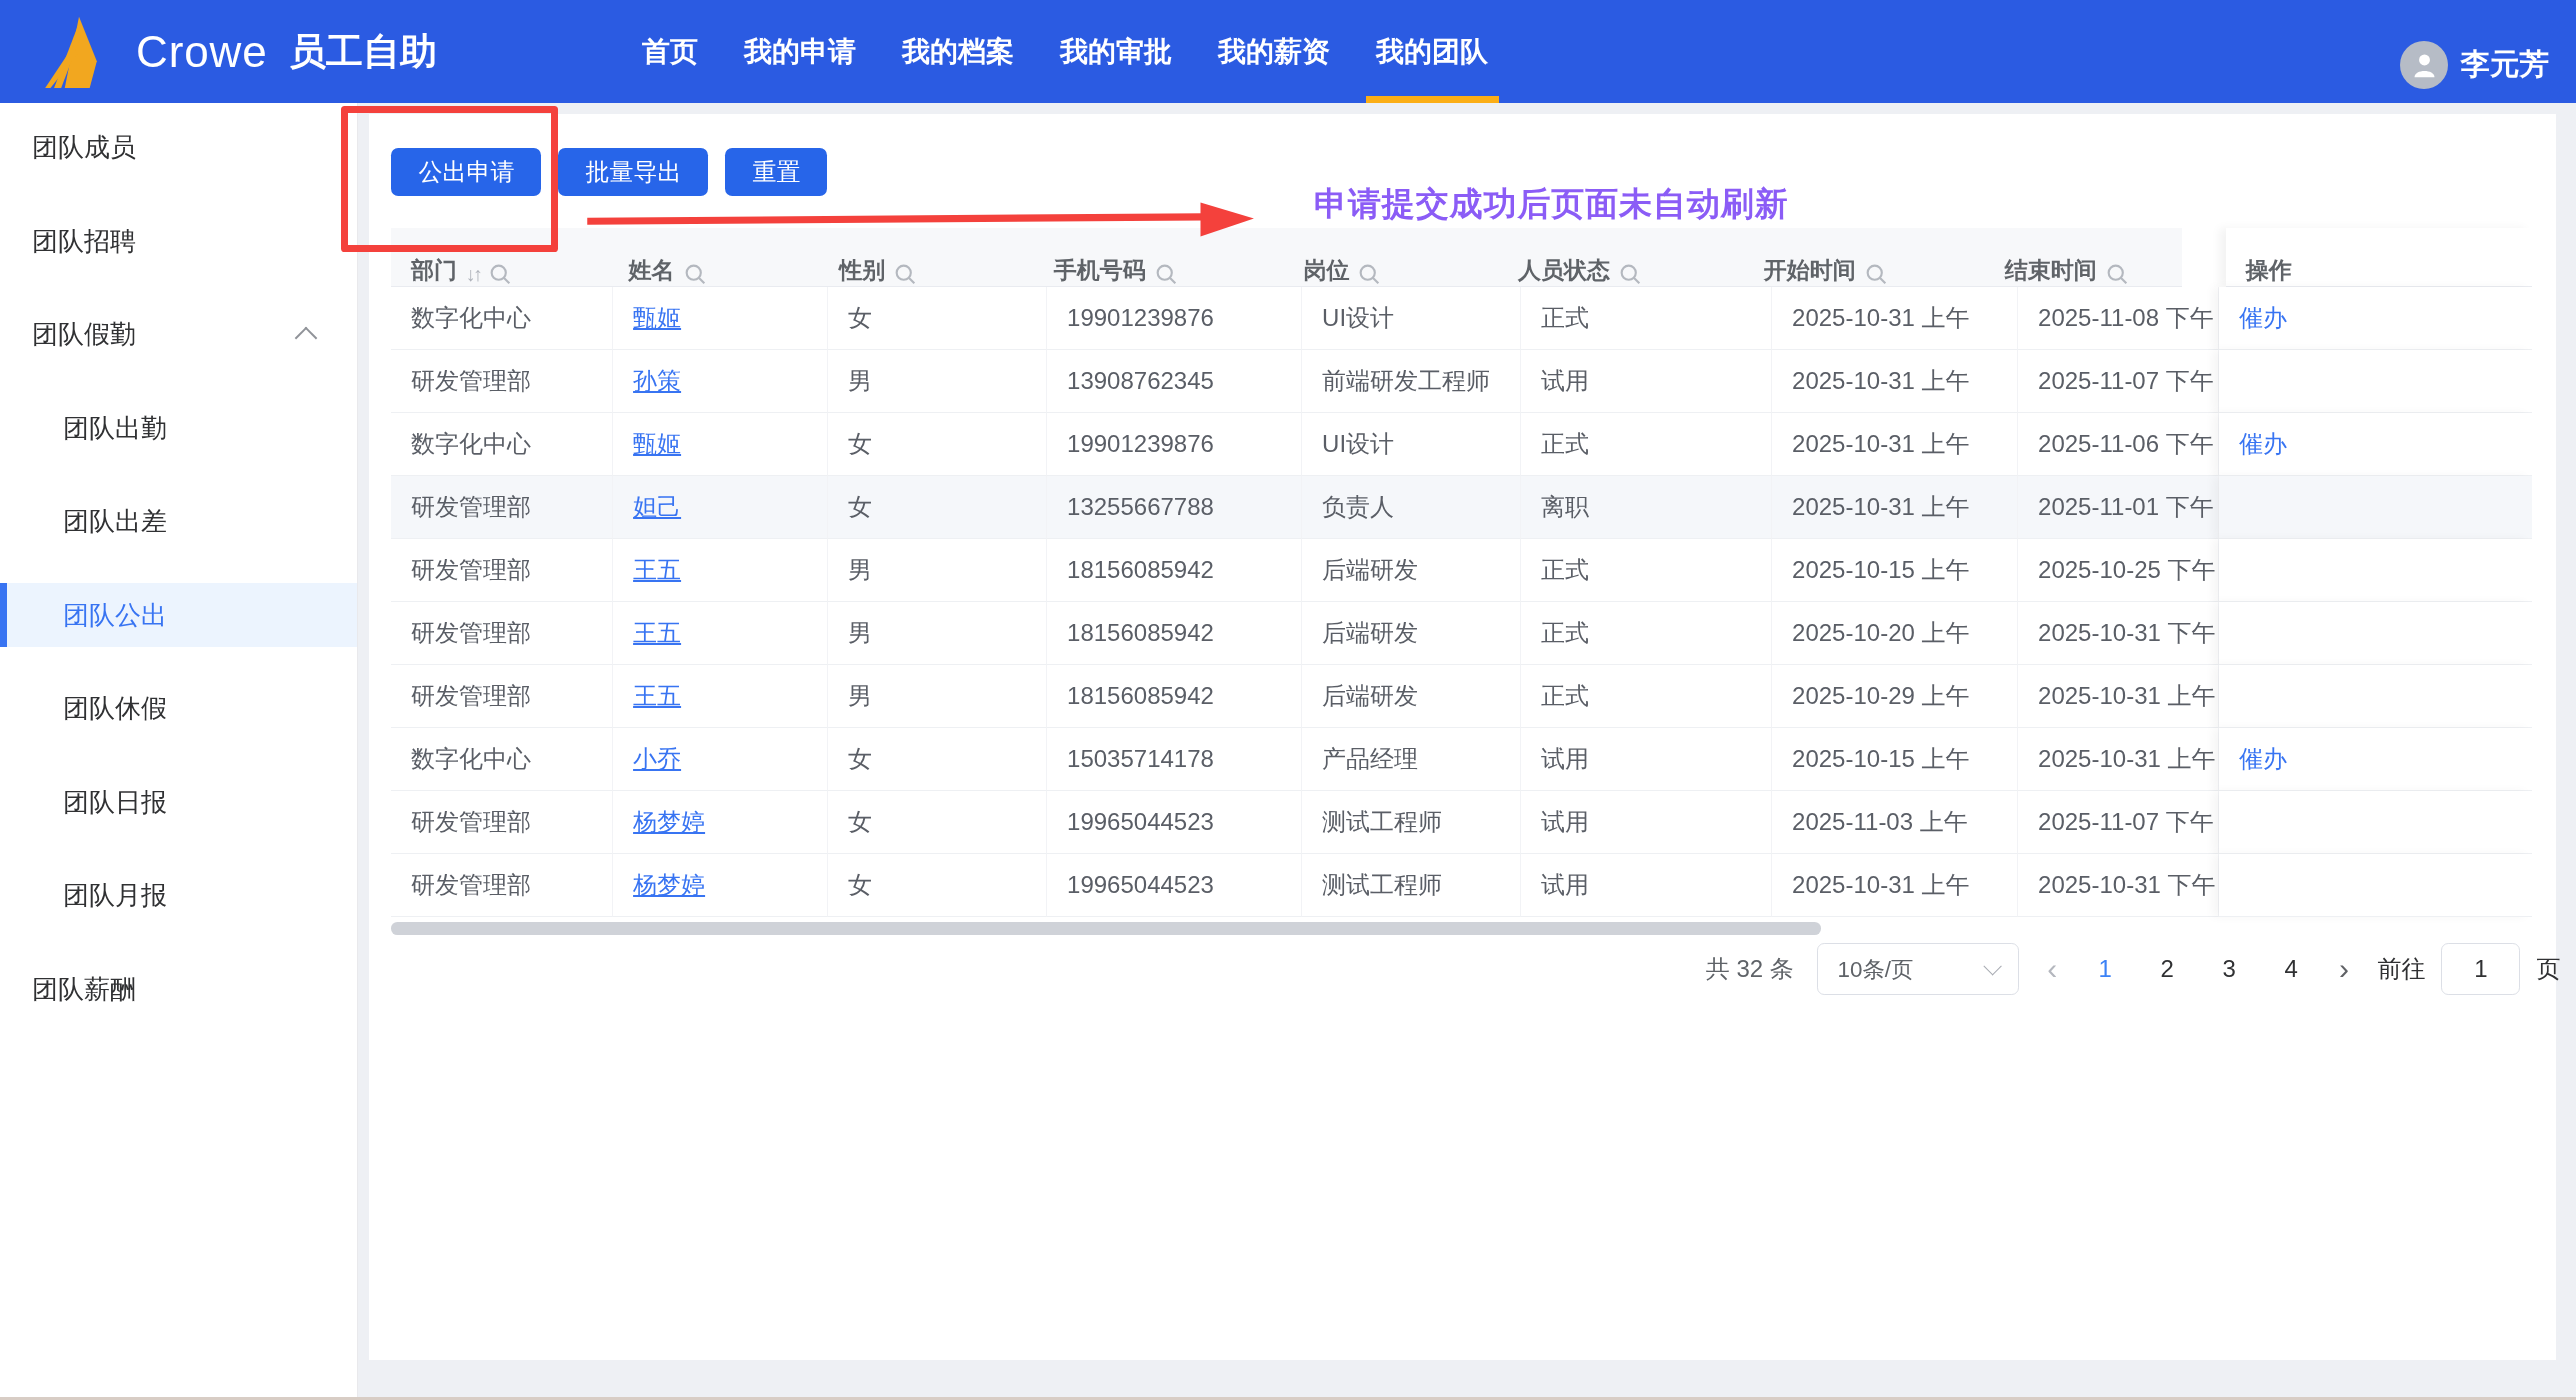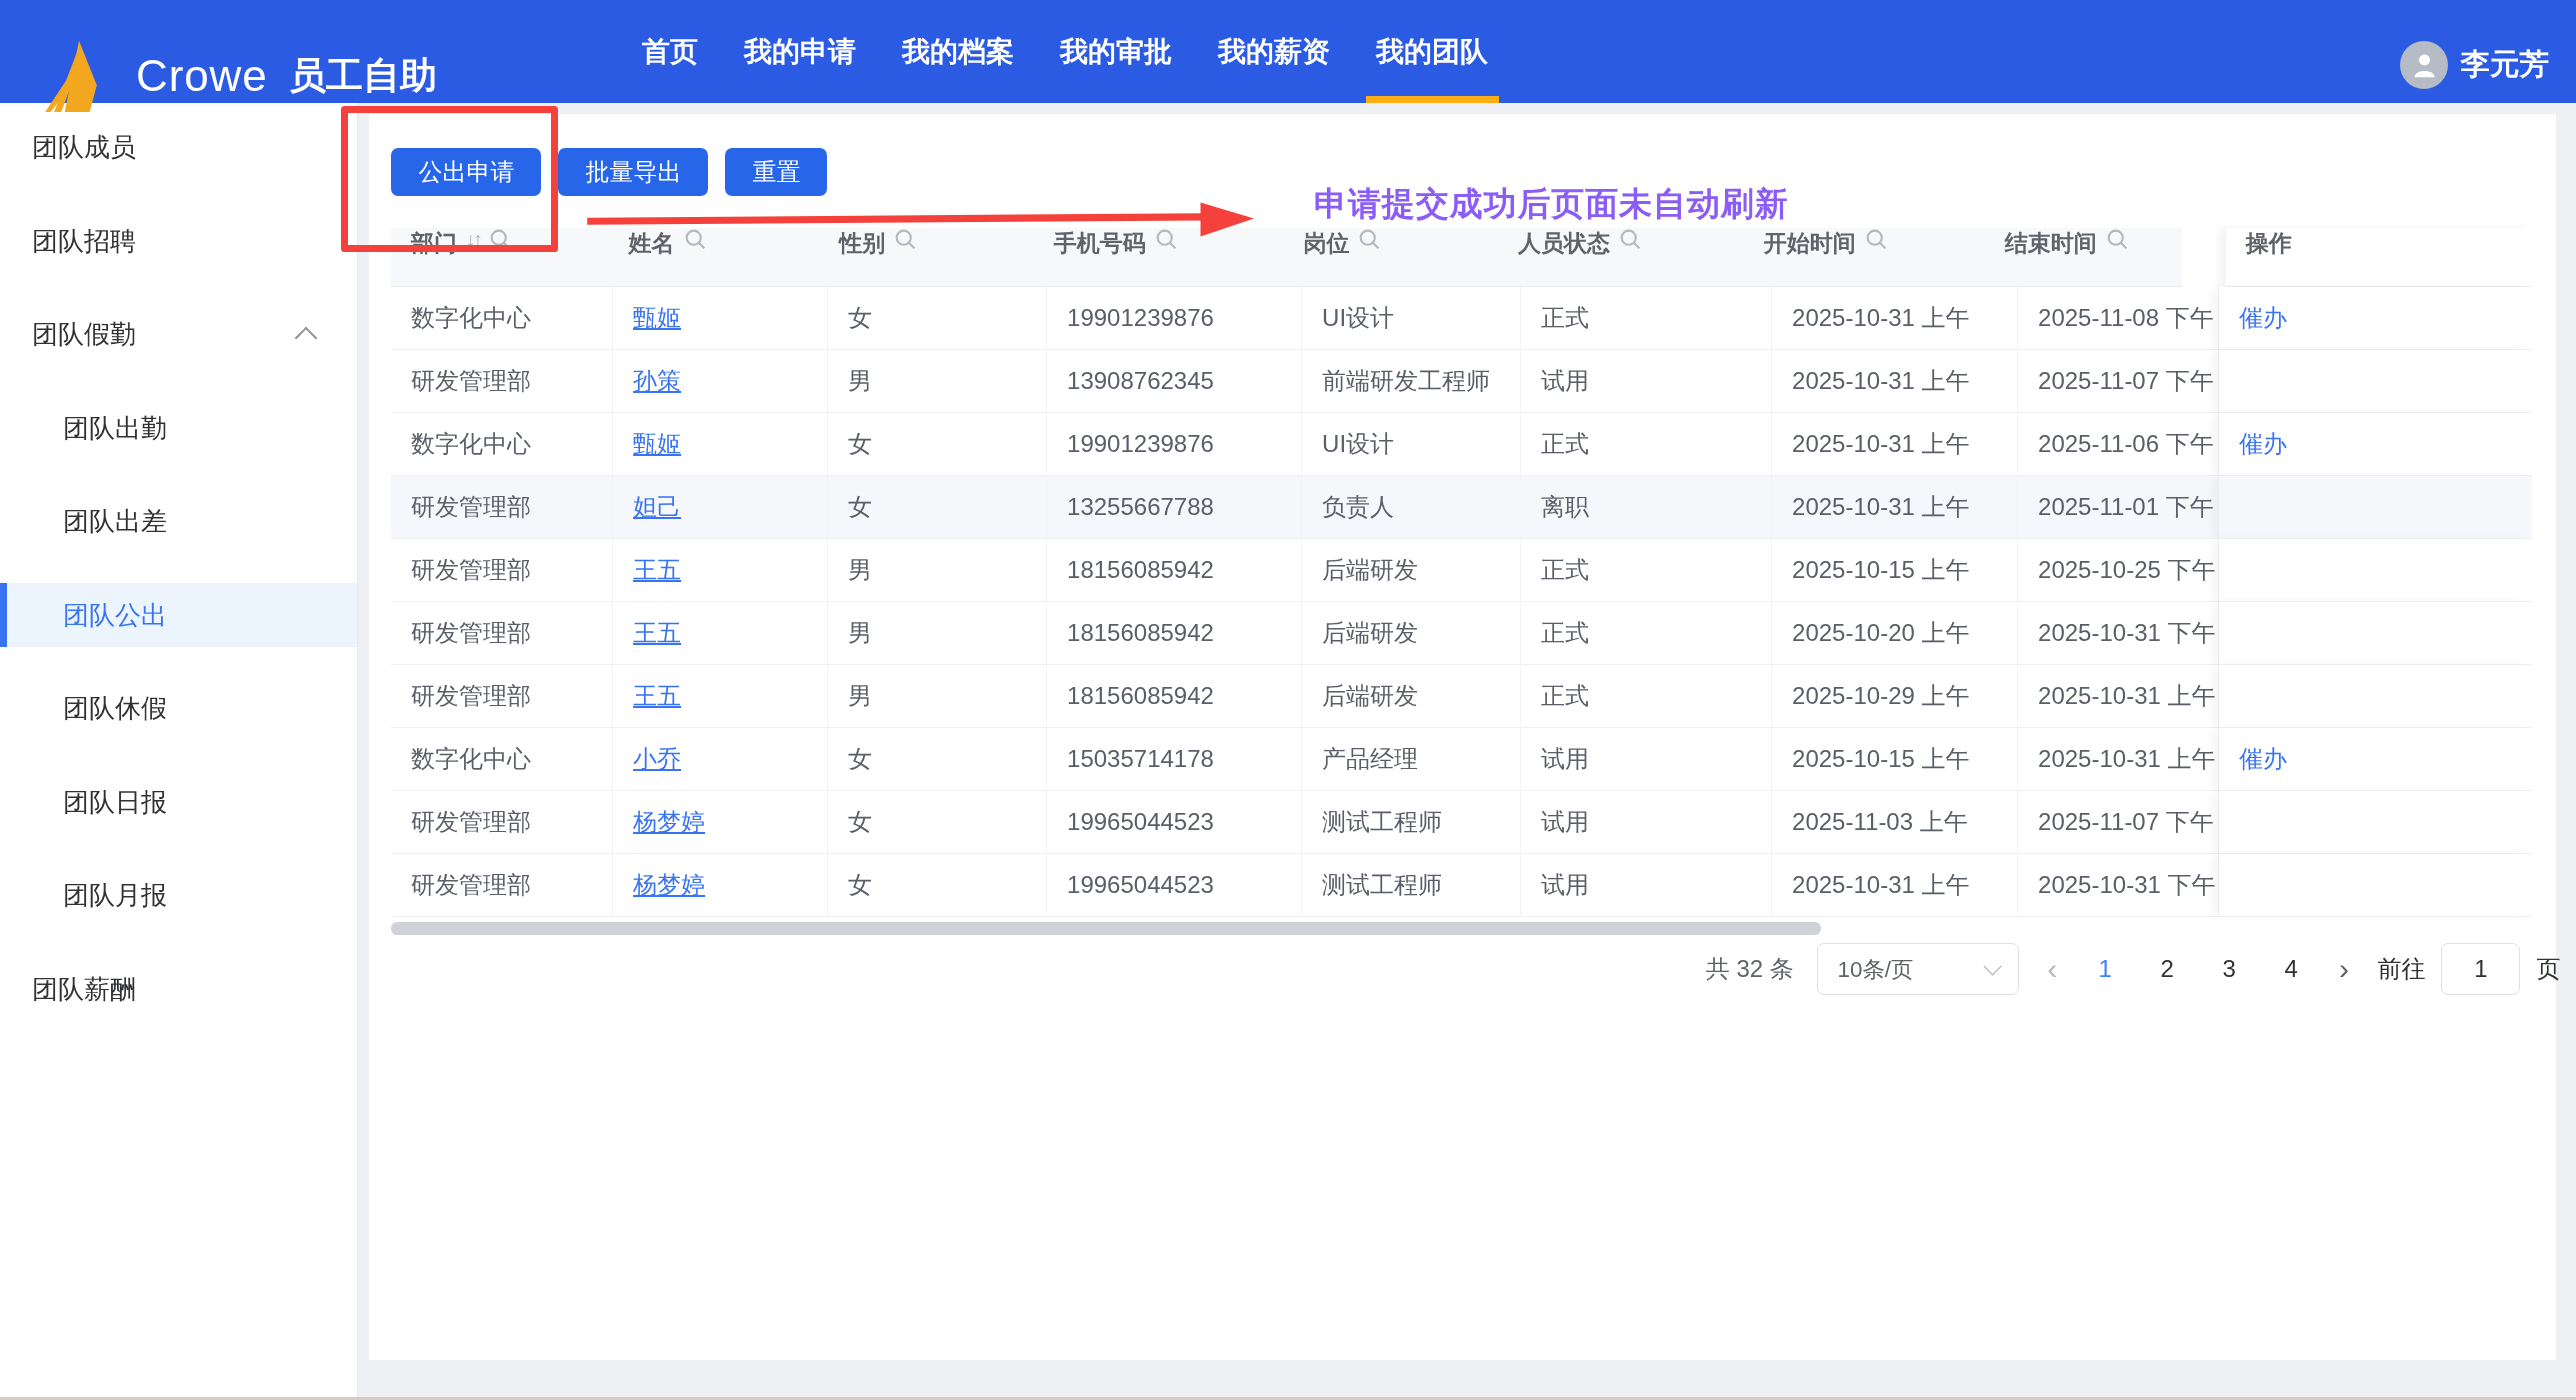--- a/index.html
+++ b/index.html
@@ -1,21 +1,21 @@
 <!DOCTYPE html>
 <html style="font-size:14.3px"><head>
 <meta charset="utf-8">
 <style>
   html,body{margin:0;padding:0;background:#eef0f4;}
   *{box-sizing:border-box;font-family:"Liberation Sans","DejaVu Sans",sans-serif;}
   .stage{position:relative;width:2576px;height:1400px;background:#eef0f4;overflow:hidden;}
 
   
   .topbar{position:absolute;left:0;top:0;width:2576px;height:103px;background:#2b5be2;display:flex;align-items:center;z-index:20;}
-  .brand{position:absolute;left:38px;top:0;height:103px;display:flex;align-items:center;gap:16px;margin-top:24px;}
+  .brand{position:absolute;left:38px;top:0;height:103px;display:flex;align-items:center;gap:16px;}
   .logo{width:82px;height:73px;}
   .brand-name{color:#ffffff;font-size:44px;font-weight:400;letter-spacing:0.9px;}
   .brand-sub{color:#ffffff;font-size:37px;font-weight:700;margin-left:5.4px;}
   .topnav{position:absolute;left:619px;top:0;height:103px;display:flex;align-items:stretch;}
   .nav-item{position:relative;display:flex;align-items:center;padding:0 23px;color:#ffffff;font-size:28px;font-weight:600;cursor:pointer;}
   .nav-item.active::after{content:"";position:absolute;left:12.5px;right:12.5px;bottom:0;height:7.2px;background:#fbae16;}
   .userbox{position:absolute;right:27px;top:0;height:129px;display:flex;align-items:center;gap:12.5px;}
   .avatar{width:48px;height:48px;border-radius:50%;background:#b6bcc6;display:flex;align-items:center;justify-content:center;}
   .avatar svg{width:29px;height:29px;}
   .username{color:#ffffff;font-size:29.5px;font-weight:700;}
@@ -29,21 +29,21 @@
   .caret-up{position:absolute;right:43px;top:27px;width:16px;height:16px;border-left:2.7px solid #909399;border-top:2.7px solid #909399;transform:rotate(45deg);}
 
   
   .card{position:absolute;left:369px;top:114px;width:2187px;height:1246px;background:#ffffff;}
   .toolbar{position:absolute;left:22.4px;top:34px;display:flex;gap:17px;}
   .btn{height:48px;background:#2765e9;color:#ffffff;font-size:24px;border:none;border-radius:7.2px;padding:0 27px;display:flex;align-items:center;justify-content:center;cursor:pointer;}
 
   
   .table{position:absolute;left:22.4px;top:114px;width:2141px;}
   .thead{display:flex;height:59px;}
-  .th{display:flex;align-items:flex-start;gap:9px;background:#f7f8fa;border-bottom:0.9px solid #e9ebf0;padding-left:19.7px;font-size:23px;font-weight:700;color:#5f6368;}
+  .th{display:flex;align-items:flex-end;gap:9px;background:#f7f8fa;border-bottom:0.9px solid #e9ebf0;padding-left:19.7px;font-size:23px;font-weight:700;color:#5f6368;}
   .th.col-action{background:#ffffff;box-shadow:-7.2px 0 9px rgba(0,0,0,0.05);}
   .trow{display:flex;height:63px;}
   .trow.hl .td{background:#f5f7fa;}
   .td{display:flex;align-items:center;background:#ffffff;border-bottom:0.9px solid #eef0f3;border-right:0.9px solid #f2f3f6;padding-left:19.7px;font-size:24px;color:#5a5e66;}
   .td:last-child{border-right:none;}
   .td.col-action{box-shadow:-7.2px 0 9px rgba(0,0,0,0.04);}
   .name-link{color:#3874f2;text-decoration:underline;cursor:pointer;}
   .action-link{color:#3874f2;cursor:pointer;}
   .sort-icon{font-size:19.7px;color:#aeb2ba;letter-spacing:-2.7px;}
   .search-icon svg{width:23px;height:23px;display:block;}

